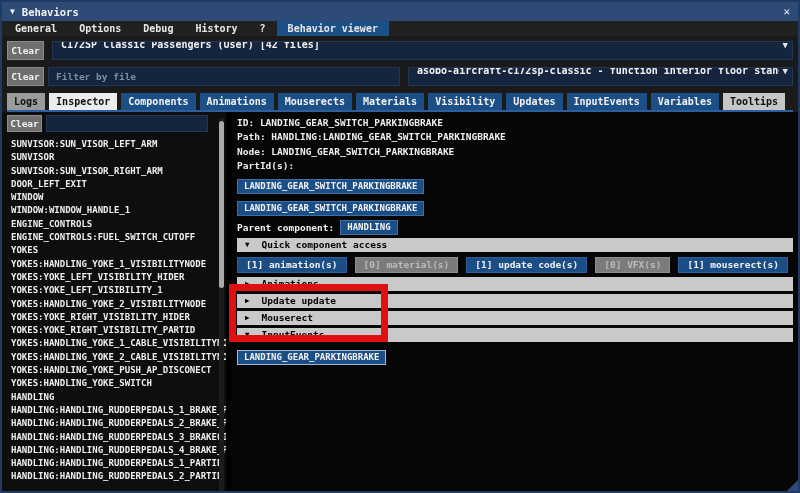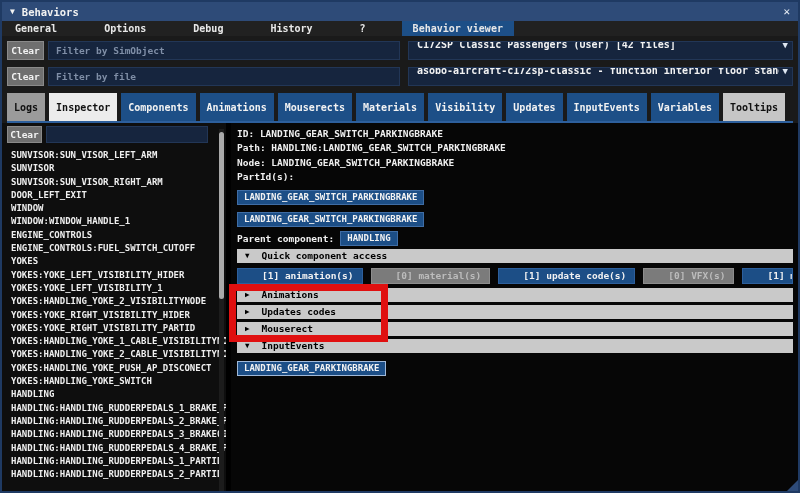--- a/index.html
+++ b/index.html
@@ -10,39 +10,39 @@
             border:2px solid #1f3a63; display:flex; flex-direction:column; overflow:hidden; }
 
   
   .titlebar { height:19px; background:#2e4b78; color:#f2f2f2; display:flex; align-items:center;
               padding:0 8px; font-size:10.5px; flex-shrink:0; }
   .titlebar .arrow { font-size:8px; margin-right:7px; }
   .titlebar .close { margin-left:auto; font-size:11px; color:#e8eef6; cursor:default; }
 
   
   .menubar { height:15px; background:#212121; display:flex; align-items:stretch;
-             padding-left:2px; font-size:10px; color:#e8e8e8; flex-shrink:0;gap:25px; }
+             padding-left:2px; font-size:10px; color:#e8e8e8; flex-shrink:0; }
   .menu-item { display:flex; align-items:center; padding:0 11px; }
   .menu-item.menu-active { background:#1d4f87; }
 
   
   .toolbar { background:#1a1a1a; padding:5px 5px 0 5px; flex-shrink:0; }
   .trow { display:flex; height:19px; margin-bottom:7px; }
   .btn-clear { width:37px; background:#6f6f6f; color:#f2f2f2; border:1px solid #8a8a8a;
                font:inherit; font-size:9.5px; display:flex; align-items:center; justify-content:center; }
   .finput { width:352px; margin-left:4px; background:#16253e; border:1px solid #223656;
             color:#e8e8e8; font:inherit; font-size:9.5px; padding:0 7px; }
   .finput::placeholder { color:#7f8ea6; opacity:1; }
   .dropdown { flex:1; margin-left:8px; background:#16253e; border:1px solid #223656; color:#f2f2f2;
               font-size:10px; display:flex; align-items:center; padding:0 4px 12px 8px; overflow:hidden; }
   .dd-text { white-space:nowrap; overflow:hidden; flex:1; }
   .dd-arrow { font-size:9px; color:#dfe7f2; margin-left:4px; flex-shrink:0; }
 
   
-  .tabs { display:flex; gap:4px; padding:0 0 0 0; height:28px; }
+  .tabs { display:flex; gap:4px; padding:0 0 0 0; height:17px; }
   .tab { padding:1px 7px; font-size:10px; background:#1d4f87; color:#f2f2f2;
          display:flex; align-items:center; white-space:nowrap; }
   .tab.tab-gray  { background:#9b9b9b; color:#101010; }
   .tab.tab-active{ background:#ececec; color:#101010; }
   .tab.tab-light { background:#c6c6c6; color:#101010; }
   .tabline { height:2px; background:#2d5f9c; }
 
   
   .content { flex:1; display:flex; overflow:hidden; background:#060606; }
 
@@ -66,21 +66,21 @@
           font-size:9px; padding:1px 6px 2px 6px; margin:2px 0 2px 0; }
   .chip-selected { border:1px solid #9fb8d8; }
   .parent-row { font-size:9.5px; margin:2px 0 3px 0; display:flex; align-items:center; gap:6px; }
   .parent-row .chip { margin:0; }
 
   .section-header { background:#c9c9c9; color:#000; height:14px; display:flex; align-items:center;
                     font-size:9.5px; padding-left:8px; margin:3px 0; }
   .section-header .s-arrow { font-size:7.5px; margin-right:12px; }
 
   .qbtn-row { display:flex; gap:8px; margin:5px 0 4px 0; white-space:nowrap; overflow:hidden; }
-  .qbtn { flex-shrink:0; font-size:9.5px; padding:1px 8px 2px 24px; display:flex; align-items:center;text-align:right; }
+  .qbtn { flex-shrink:0; font-size:9.5px; padding:1px 8px 2px 8px; display:flex; align-items:center;text-align:right; }
   .qbtn.qbtn-blue { background:#1c4e86; color:#f2f2f2; border:1px solid #2d5f9c; }
   .qbtn.qbtn-gray { background:#7b7b7b; color:#bcbcbc; border:1px solid #8d8d8d; }
   .qbtn:last-child { flex-shrink:1; overflow:hidden; }
 
   .annotation-box { position:absolute; left:227px; top:282px; width:159px; height:58px;
                     border:7px solid #e01010; z-index:10; pointer-events:none; }
 
   .resize-grip { position:absolute; right:0; bottom:0; width:0; height:0;
                  border-left:11px solid transparent; border-bottom:11px solid #2e4b78; z-index:5; }
 </style>
@@ -100,21 +100,20 @@
       <span class="menu-item">Options</span>
       <span class="menu-item">Debug</span>
       <span class="menu-item">History</span>
       <span class="menu-item">?</span>
       <span class="menu-item menu-active">Behavior viewer</span>
     </div>
 
   <div class="toolbar">
     <div class="trow">
       <button class="btn-clear">Clear</button>
-      <input class="finput" placeholder="Filter by SimObject" style="">
       <div class="dropdown">
         <span class="dd-text">C172SP Classic Passengers (User) [42 files]</span>
         <span class="dd-arrow">▼</span>
       </div>
     </div>
     <div class="trow">
       <button class="btn-clear">Clear</button>
       <input class="finput" placeholder="Filter by file" style="">
       <div class="dropdown">
         <span class="dd-text">asobo-aircraft-c172sp-classic - function_interior_floor_standard - interior_floo</span>
@@ -147,20 +146,21 @@
       <div class="node-list">
           <div class="list-item">SUNVISOR:SUN_VISOR_LEFT_ARM</div>
           <div class="list-item">SUNVISOR</div>
           <div class="list-item">SUNVISOR:SUN_VISOR_RIGHT_ARM</div>
           <div class="list-item">DOOR_LEFT_EXIT</div>
           <div class="list-item">WINDOW</div>
           <div class="list-item">WINDOW:WINDOW_HANDLE_1</div>
           <div class="list-item">ENGINE_CONTROLS</div>
           <div class="list-item">ENGINE_CONTROLS:FUEL_SWITCH_CUTOFF</div>
           <div class="list-item">YOKES</div>
+          <div class="list-item">YOKES:HANDLING_YOKE_1_VISIBILITYNODE</div>
           <div class="list-item">YOKES:YOKE_LEFT_VISIBILITY_HIDER</div>
           <div class="list-item">YOKES:YOKE_LEFT_VISIBILITY_1</div>
           <div class="list-item">YOKES:HANDLING_YOKE_2_VISIBILITYNODE</div>
           <div class="list-item">YOKES:YOKE_RIGHT_VISIBILITY_HIDER</div>
           <div class="list-item">YOKES:YOKE_RIGHT_VISIBILITY_PARTID</div>
           <div class="list-item">YOKES:HANDLING_YOKE_1_CABLE_VISIBILITYNODE</div>
           <div class="list-item">YOKES:HANDLING_YOKE_2_CABLE_VISIBILITYNODE</div>
           <div class="list-item">YOKES:HANDLING_YOKE_PUSH_AP_DISCONECT</div>
           <div class="list-item">YOKES:HANDLING_YOKE_SWITCH</div>
           <div class="list-item">HANDLING</div>
@@ -206,21 +206,21 @@
           <div class="qbtn qbtn-blue">[1] mouserect(s)</div>
         </div>
 
       <div class="section-header">
         <span class="s-arrow">▶</span>
         <span>Animations</span>
       </div>
 
       <div class="section-header">
         <span class="s-arrow">▶</span>
-        <span>Updates codes</span>
+        <span>Update update</span>
       </div>
 
       <div class="section-header">
         <span class="s-arrow">▶</span>
         <span>Mouserect</span>
       </div>
 
       <div class="section-header">
         <span class="s-arrow">▼</span>
         <span>InputEvents</span>

